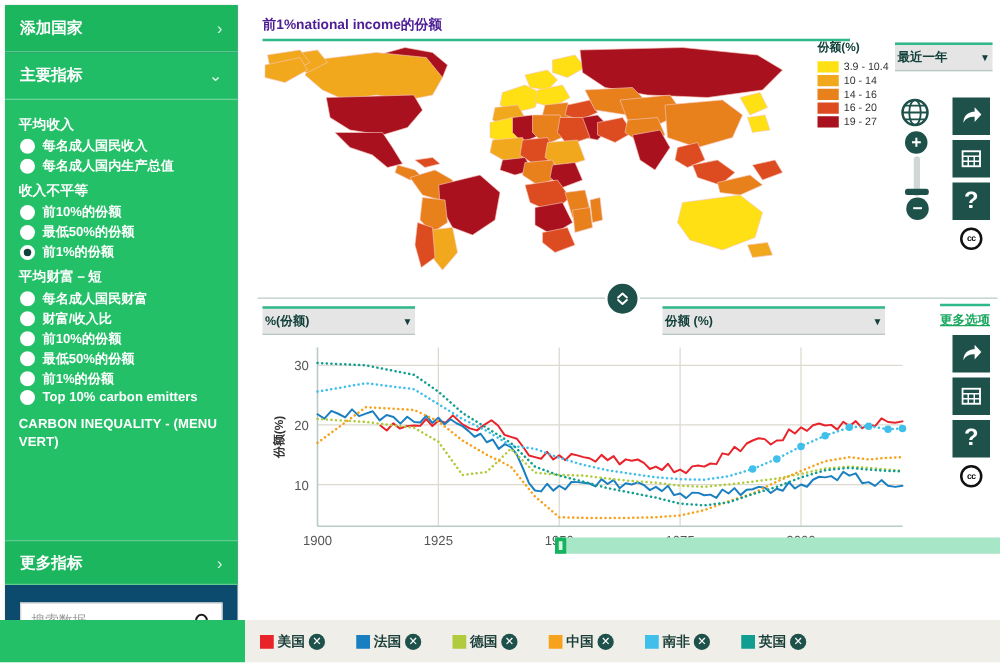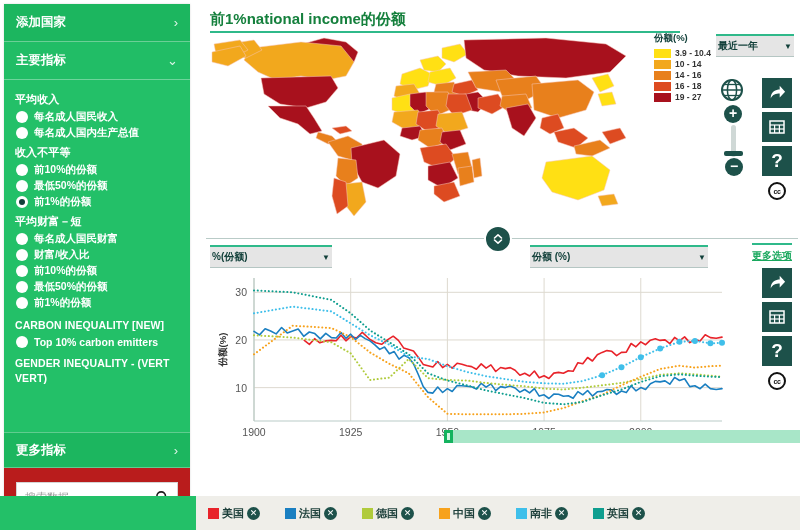--- a/index.html
+++ b/index.html
@@ -8,21 +8,21 @@
     font-family: "Liberation Sans", "DejaVu Sans", sans-serif;
     background:#ffffff;
     font-size:11px;
     color:#15413c;
   }
   #app { position:relative; width:800px; height:530px; background:#fff; }
 
   
   #sidebar {
     position:absolute; left:4px; top:4px; width:186px; height:522px;
-    background:#b91c1c;
+    background:#0c4a6e;
     display:flex; flex-direction:column;
     box-shadow:0 0 2px rgba(0,0,0,.15);
   }
   .side-bar-row {
     height:38px; flex:0 0 38px; display:flex; align-items:center;
     padding:0 12px; color:#fff; font-weight:bold; font-size:12.5px;
     border-bottom:1px solid rgba(255,255,255,.35);
     background:#1cb65f; cursor:pointer; justify-content:space-between;
   }
   .side-bar-row.alt { background:#21bd66; }
@@ -71,21 +71,21 @@
   #search-input::placeholder { color:#9a9a9a; }
   .search-ico { position:absolute; right:7px; top:7px; }
 
   
   #main { position:absolute; left:196px; top:0; width:604px; height:530px; }
 
   #title-row {
     position:absolute; left:14px; top:6px; right:8px; height:26px;
     display:flex; align-items:center; justify-content:space-between;
   }
-  #page-title { font-size:15px; font-weight:bold; color:#15803d; }
+  #page-title { font-size:11px; font-weight:bold; color:#4c1d95; }
   #view-toggle { display:flex; border:1px solid #7e9b95; background:#fff; }
   .view-btn {
     padding:3px 8px; font-size:10.5px; color:#51726c; cursor:pointer;
     background:#f0f0ec;
   }
   .view-btn.active { background:#ffffff; color:#12403a; font-weight:bold;
     border-left:1px solid #7e9b95; }
   #title-rule {
     position:absolute; left:14px; top:31px; width:470px; height:2px;
     background:#2fb98a;
@@ -93,21 +93,21 @@
 
   
   #map-area { position:absolute; left:10px; top:36px; width:460px; height:195px; }
   #map-svg { width:100%; height:100%; display:block; }
 
   
   #map-legend { position:absolute; left:458px; top:32px; width:70px; }
   #legend-title { font-size:9.5px; font-weight:bold; color:#12403a; margin-bottom:3px; }
   .lg-row { display:flex; align-items:center; gap:4px; margin-bottom:1px; }
   .lg-sw { width:17px; height:9px; flex:0 0 17px; }
-  .lg-lab { font-size:8.5px; font-weight:bold; color:#333; white-space:nowrap;text-align:right; }
+  .lg-lab { font-size:8.5px; font-weight:normal; color:#333; white-space:nowrap;text-align:right; }
 
   
   #year-sel { position:absolute; left:520px; top:34px; width:78px; }
   .dd {
     border-top:2px solid #2fb98a; border-bottom:1px solid #b5c6c3;
     display:flex; align-items:center; justify-content:space-between;
     padding:3px 2px 3px 2px; font-size:10px; font-weight:bold; color:#12403a;
     cursor:pointer; background:#e5e5e5;
   }
   .dd .caret { font-size:8px; }
@@ -255,26 +255,25 @@
           <span class="opt-lab">前10%的份额</span>
         </div>
         <div class="opt">
           <span class="radio"></span>
           <span class="opt-lab">最低50%的份额</span>
         </div>
         <div class="opt">
           <span class="radio"></span>
           <span class="opt-lab">前1%的份额</span>
         </div>
-        <div class="grp-title caps">CARBON INEQUALITY [NEW]</div>
         <div class="opt">
           <span class="radio"></span>
           <span class="opt-lab">Top 10% carbon emitters</span>
         </div>
-        <div class="grp-title caps">GENDER INEQUALITY - (VERT VERT)</div>
+        <div class="grp-title caps">CARBON INEQUALITY - (MENU VERT)</div>
       </div>
 
     <div id="more-indicators">
       <span>更多指标</span>
       <span class="chev">›</span>
     </div>
 
     <div id="search-wrap">
       <div id="search-box">
         <input id="search-input" type="text" placeholder="搜索数据" style="">
@@ -382,21 +381,21 @@
           <div class="lg-row">
             <span class="lg-sw" style="background: rgb(242, 168, 29);"></span>
             <span class="lg-lab">10 - 14</span>
           </div>
           <div class="lg-row">
             <span class="lg-sw" style="background: rgb(232, 128, 28);"></span>
             <span class="lg-lab">14 - 16</span>
           </div>
           <div class="lg-row">
             <span class="lg-sw" style="background: rgb(221, 75, 33);"></span>
-            <span class="lg-lab">16 - 18</span>
+            <span class="lg-lab">16 - 20</span>
           </div>
           <div class="lg-row">
             <span class="lg-sw" style="background: rgb(168, 17, 29);"></span>
             <span class="lg-lab">19 - 27</span>
           </div>
         </div>
     </div>
 
     <div id="year-sel">
       <div class="dd">

